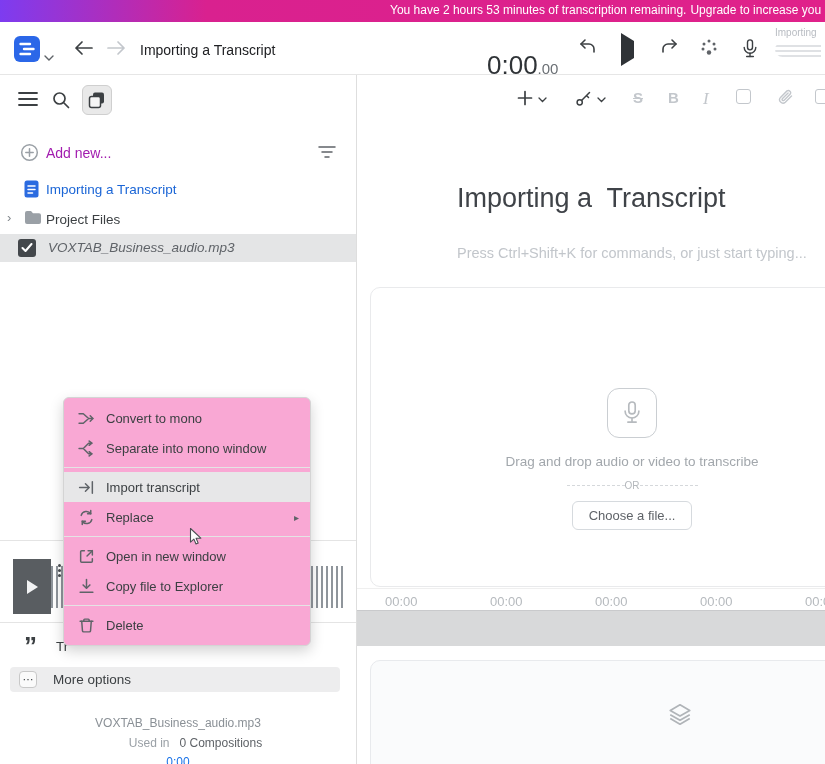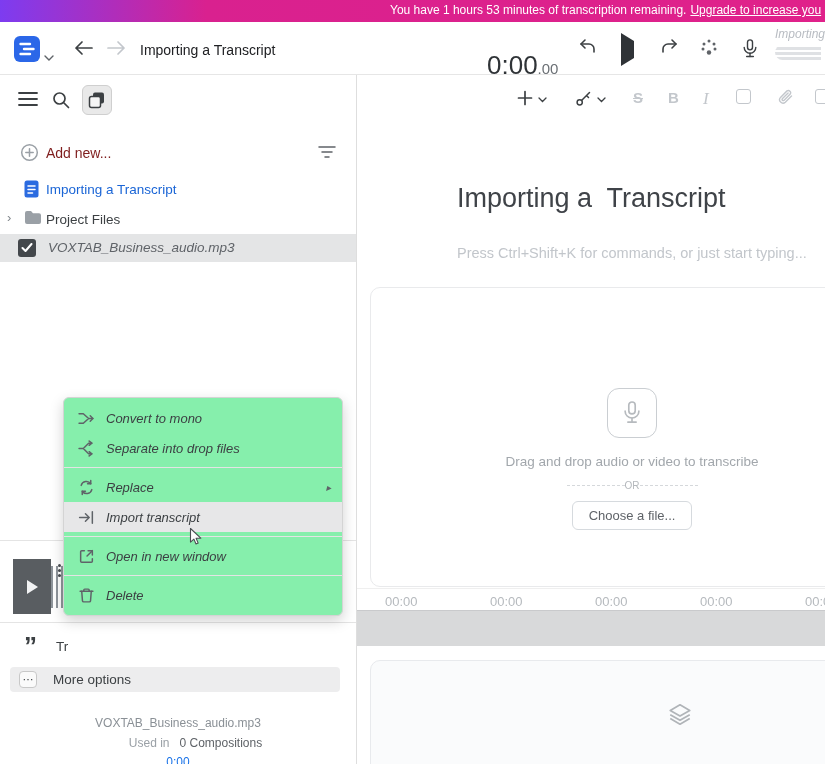--- a/index.html
+++ b/index.html
@@ -4,54 +4,54 @@
 <style>
   * { margin:0; padding:0; box-sizing:border-box; }
   body { font-family:"Liberation Sans", sans-serif; background:#fff; }
   .screen { position:relative; width:825px; height:764px; background:#fff; overflow:hidden; }
 
   
   .banner { position:absolute; top:0; left:0; width:825px; height:22px;
     background:linear-gradient(90deg,#7d3cf0 0%, #d9218f 25%, #e0218a 100%);
     color:#fff; font-size:12px; overflow:hidden; white-space:nowrap; }
   .banner-text { position:absolute; left:390px; top:3px; }
-  .banner-link { text-decoration:underline; cursor:pointer; margin-left:4px; }
+  .banner-link { cursor:pointer; margin-left:4px; }
 
   
   .header { position:absolute; top:22px; left:0; width:825px; height:53px; background:#fff;
     border-bottom:1px solid #e6e6e6; }
   .logo { position:absolute; left:14px; top:14px; cursor:pointer; }
   .logo-chevron { position:absolute; left:44px; top:25px; }
   .nav-back { position:absolute; left:74px; top:18px; cursor:pointer; }
   .nav-fwd { position:absolute; left:106px; top:18px; cursor:pointer; }
   .doc-title { position:absolute; left:140px; top:20px; font-size:14px; color:#202124; }
   .timer { position:absolute; left:487px; top:10px; display:flex; align-items:baseline; color:#2f3337; }
   .timer-main { font-size:26px; }
   .timer-frac { font-size:15px; color:#6b7075;margin-top:28px; }
   .tr-icon { position:absolute; top:16px; cursor:pointer; }
   .undo-btn { left:578px; } .play-btn { left:621px; top:19px; } .redo-btn { left:659px; }
   .dots-btn { left:700px; } .mic-btn { left:740px; }
   .play-tri { width:0; height:0; border-left:13px solid #2f3337; border-top:8px solid transparent; border-bottom:8px solid transparent; }
   .publish { position:absolute; right:0; top:5px; width:50px; }
-  .publish-label { font-size:12px; color:#b8bcc2; display:block;font-style:italic; }
+  .publish-label { font-size:10px; color:#b8bcc2; display:block; }
   .publish-stripes { margin-top:4px; width:46px; height:15px; border-radius:8px 0 0 8px;
     background:repeating-linear-gradient(0deg,#dfe1e4 0 2.5px,#fff 2.5px 5px); }
 
   
   .sidebar { position:absolute; top:75px; left:0; width:357px; height:689px; background:#fff;
     border-right:1px solid #dedede; }
   .sb-tools { position:absolute; top:10px; left:0; width:100%; height:36px; }
   .hamburger { position:absolute; left:18px; top:6px; cursor:pointer; }
   .sb-search { position:absolute; left:52px; top:6px; cursor:pointer; }
   .panel-toggle { position:absolute; left:82px; top:0; width:30px; height:30px; background:#e9e9e9;
     border:1px solid #cfcfcf; border-radius:6px; display:flex; align-items:center; justify-content:center; cursor:pointer; }
 
   .add-new { position:absolute; top:64px; left:0; width:100%; height:28px; cursor:pointer; }
   .add-new-icon { position:absolute; left:20px; top:4px; }
-  .add-new-label { position:absolute; left:46px; top:6px; font-size:14px; color:#7f1d1d; }
+  .add-new-label { position:absolute; left:46px; top:6px; font-size:14px; color:#a21caf; }
   .filter-icon { position:absolute; right:20px; top:6px; cursor:pointer; }
 
   .tree-item { position:absolute; left:0; width:100%; height:26px; cursor:pointer; }
   .ti-comp { top:101px; }
   .ti-folder { top:131px; }
   .ti-file { top:159px; height:28px; background:#e4e5e6; }
   .ti-icon { position:absolute; left:24px; top:4px; }
   .ti-chevron { position:absolute; left:7px; top:4px; font-size:13px; color:#80868b; }
   .ti-label { position:absolute; left:46px; top:6px; font-size:13.5px; }
   .ti-comp .ti-label { color:#1a65d6; font-weight:500; }
@@ -81,23 +81,23 @@
     border-radius:4px; display:flex; align-items:center; justify-content:center; font-size:11px; color:#3c4043; }
   .mo-label { margin-left:16px; font-size:13.5px; color:#3c4043; }
 
   .sb-filename { position:absolute; top:641px; left:0; width:100%; text-align:center; font-size:12px; color:#8a9096; }
   .sb-usedin { position:absolute; top:661px; left:0; width:100%; display:flex; justify-content:center; gap:10px; font-size:12px; }
   .usedin-label { color:#9aa0a6;margin-left:35px; }
   .usedin-value { color:#5f6368;text-align:center; }
   .sb-footer-time { position:absolute; top:680px; left:0; width:100%; text-align:center; font-size:12px; color:#1a73e8; }
 
   
-  .ctx-menu { position:absolute; left:63px; top:397px; width:280px; background:#86efac;
+  .ctx-menu { position:absolute; left:63px; top:397px; width:248px; background:#f9a8d4;
     border:1px solid #d4d4d4; border-radius:6px; box-shadow:0 5px 14px rgba(0,0,0,.18);
-    padding:5px 0; z-index:10;font-style:italic; }
+    padding:5px 0; z-index:10; }
   .ctx-item { height:30px; display:flex; align-items:center; padding-left:14px; cursor:pointer;
     font-size:13px; color:#3c4043; position:relative; }
   .ctx-item.hl { background:#e7e7e8; }
   .ctx-ic { width:17px; height:17px; margin-right:11px; flex:0 0 17px; }
   .ctx-ic svg { stroke:#5f6368; fill:none; stroke-width:1.4; stroke-linecap:round; stroke-linejoin:round; }
   .ctx-sub { position:absolute; right:11px; font-size:10px; color:#5f6368; }
   .ctx-div { margin:4px 0; border-top:1px solid #e4e4e4; }
 
   .cursor { position:absolute; left:189px; top:527px; z-index:20; }
 
@@ -141,21 +141,21 @@
     border:1px solid #e8eaed; border-radius:10px; }
   .layers-ic { position:absolute; left:296px; top:42px; }
 </style>
 </head>
 <body>
 
 <div class="screen">
 
   <div class="banner">
     <div class="banner-text">
-      <span>You have 1 hours 53 minutes of transcription remaining.</span><span class="banner-link">Upgrade to increase you</span>
+      <span>You have 2 hours 53 minutes of transcription remaining.</span><span class="banner-link">Upgrade to increase you</span>
     </div>
   </div>
 
   <div class="header">
     <span class="logo">
       <svg width="26" height="26" viewBox="0 0 26 26">
           <rect width="26" height="26" rx="6" fill="#2b67e8"></rect>
           <g stroke="#fff" stroke-width="2.4" stroke-linecap="round">
             <line x1="6.5" y1="8" x2="16" y2="8"></line>
             <line x1="10" y1="13" x2="19.5" y2="13"></line>
@@ -336,49 +336,57 @@
             <path d="M11.5 5.5L14 8l-2.5 2.5"></path>
           </svg></span>
       <span>Convert to mono</span>
     </div>
     <div class="ctx-item">
       <span class="ctx-ic"><svg width="17" height="17" viewBox="0 0 16 16">
             <path d="M1 8h4l5-5h3M5 8l5 5h3"></path>
             <path d="M10.5 1L13 3l-2.5 2"></path>
             <path d="M10.5 11L13 13l-2.5 2"></path>
           </svg></span>
-      <span>Separate into drop files</span>
+      <span>Separate into mono window</span>
     </div>
     <div class="ctx-div"></div>
+    <div class="ctx-item hl">
+      <span class="ctx-ic"><svg width="17" height="17" viewBox="0 0 16 16">
+            <path d="M1.5 8h8.5"></path>
+            <path d="M7 4.5L10.5 8 7 11.5"></path>
+            <path d="M13.5 2.5v11"></path>
+          </svg></span>
+      <span>Import transcript</span>
+    </div>
     <div class="ctx-item">
       <span class="ctx-ic"><svg width="17" height="17" viewBox="0 0 16 16">
             <path d="M3 6a5 5 0 019-1.5"></path>
             <path d="M12 1.5v3h-3"></path>
             <path d="M13 10a5 5 0 01-9 1.5"></path>
             <path d="M4 14.5v-3h3"></path>
           </svg></span>
       <span>Replace</span>
       <span class="ctx-sub">▸</span>
     </div>
-    <div class="ctx-item hl">
-      <span class="ctx-ic"><svg width="17" height="17" viewBox="0 0 16 16">
-            <path d="M1.5 8h8.5"></path>
-            <path d="M7 4.5L10.5 8 7 11.5"></path>
-            <path d="M13.5 2.5v11"></path>
-          </svg></span>
-      <span>Import transcript</span>
-    </div>
     <div class="ctx-div"></div>
     <div class="ctx-item">
       <span class="ctx-ic"><svg width="17" height="17" viewBox="0 0 16 16">
             <path d="M6 2.5H3.5a1 1 0 00-1 1v9a1 1 0 001 1h9a1 1 0 001-1V10"></path>
             <path d="M9.5 2.5h4v4"></path>
             <path d="M13.5 2.5L8.5 7.5"></path>
           </svg></span>
       <span>Open in new window</span>
+    </div>
+    <div class="ctx-item">
+      <span class="ctx-ic"><svg width="17" height="17" viewBox="0 0 16 16">
+            <path d="M8 1.5v8"></path>
+            <path d="M4.8 6.5L8 9.7l3.2-3.2"></path>
+            <path d="M2 13.5h12"></path>
+          </svg></span>
+      <span>Copy file to Explorer</span>
     </div>
     <div class="ctx-div"></div>
     <div class="ctx-item">
       <span class="ctx-ic"><svg width="17" height="17" viewBox="0 0 16 16">
             <path d="M2 4h12"></path>
             <path d="M5.5 4V2.8a.8.8 0 01.8-.8h3.4a.8.8 0 01.8.8V4"></path>
             <path d="M3.5 4l.7 9a1.2 1.2 0 001.2 1h5.2a1.2 1.2 0 001.2-1l.7-9"></path>
           </svg></span>
       <span>Delete</span>
     </div>

